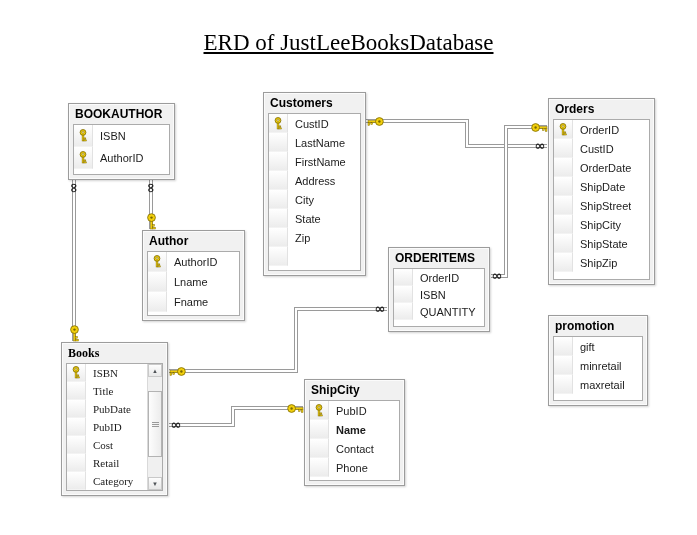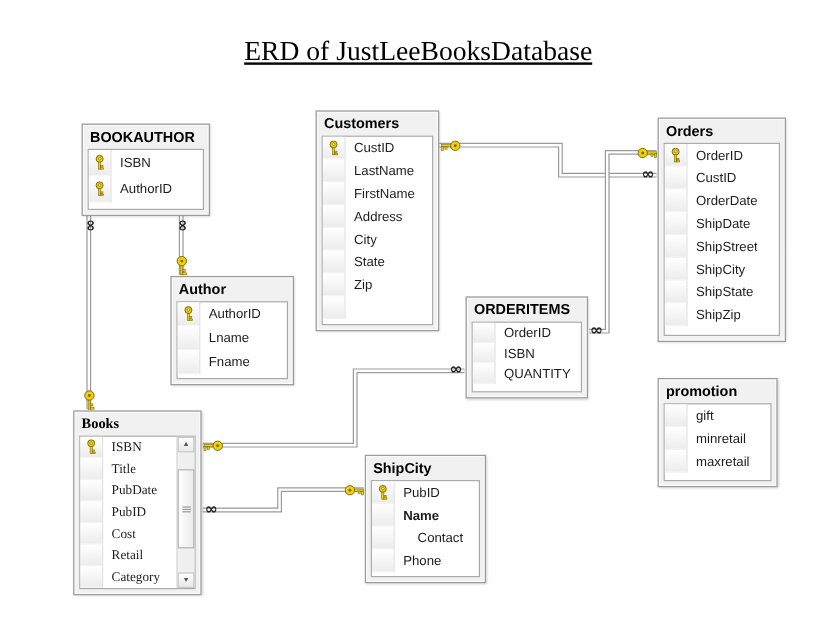--- a/index.html
+++ b/index.html
@@ -345,21 +345,21 @@
                 <rect x="5.9" y="8.9" width="1.9" height="1.2" fill="#f2cf0b" stroke="#7c6900" stroke-width="0.5"></rect>
                 <rect x="5.9" y="10.8" width="2.5" height="1.2" fill="#f2cf0b" stroke="#7c6900" stroke-width="0.5"></rect>
               </svg>
             </div>
             <div class="fieldname">PubID</div>
           </div>
           <div class="frow" style="height: 19px; font-weight: bold;">
             <div class="iconcell"></div>
             <div class="fieldname">Name</div>
           </div>
-          <div class="frow" style="height: 19px; gap: 12px;">
+          <div class="frow" style="height: 19px;">
             <div class="iconcell"></div>
             <div class="fieldname">Contact</div>
           </div>
           <div class="frow" style="height: 19px;">
             <div class="iconcell"></div>
             <div class="fieldname">Phone</div>
           </div>
           <div class="filler" style="height: 3px;"></div>
         </div>
       </div>

